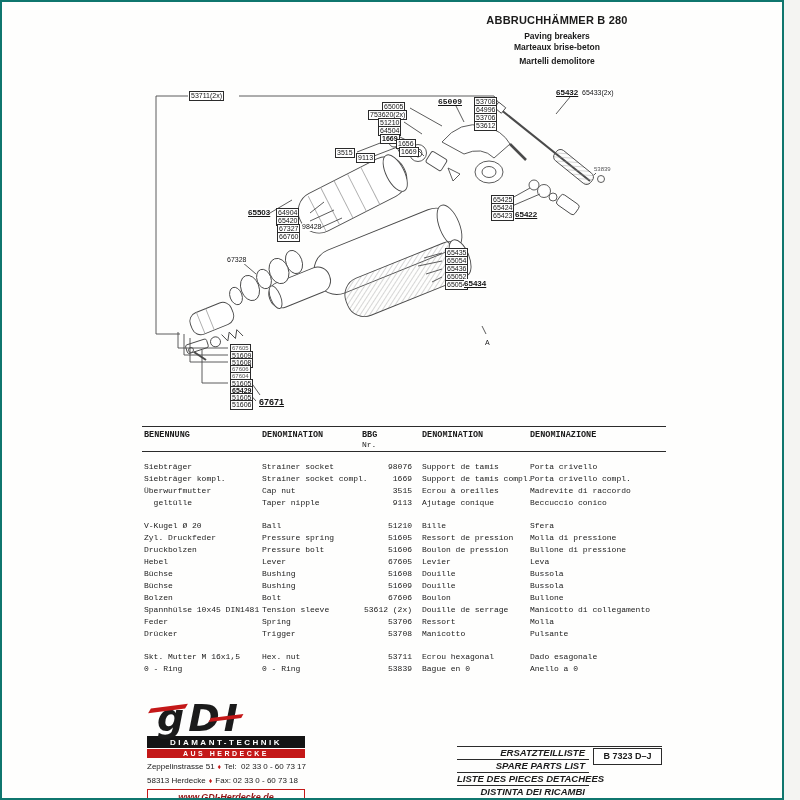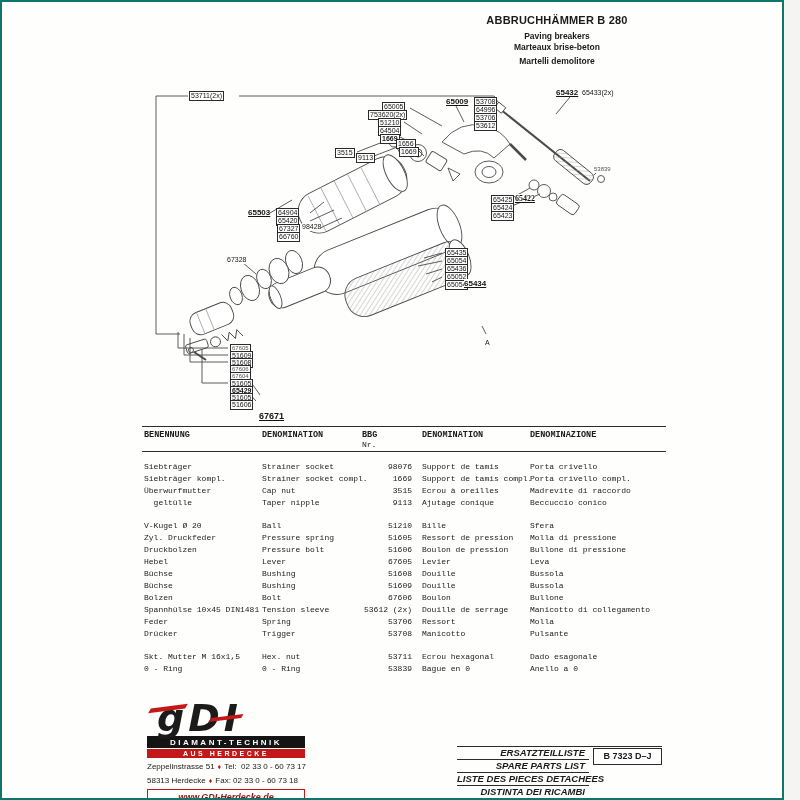--- a/index.html
+++ b/index.html
@@ -182,36 +182,36 @@
         <polyline points="344,252 340,244"></polyline>
       </g>
     </svg>
     <div id="diagram-labels">
         <span class="dlabel boxed" style="left: 47px; top: 9px;">53711(2x)</span>
         <span class="dlabel boxed" style="left: 240px; top: 20px;">65005</span>
         <span class="dlabel boxed" style="left: 226px; top: 28px;">753620(2x)</span>
         <span class="dlabel boxed" style="left: 236px; top: 36px;">51210</span>
         <span class="dlabel boxed" style="left: 236px; top: 44px;">64504</span>
         <span class="dlabel boxed-bold" style="left: 238px; top: 52px;">1669</span>
-        <span class="dlabel ref" style="left: 304px; top: 15px;">65009</span>
+        <span class="dlabel ref" style="left: 296px; top: 15px; font-family: Liberation Mono, monospace;">65009</span>
         <span class="dlabel boxed" style="left: 332px; top: 15px;">53708</span>
         <span class="dlabel boxed" style="left: 332px; top: 23px;">64996</span>
         <span class="dlabel boxed" style="left: 332px; top: 31px;">53706</span>
         <span class="dlabel boxed" style="left: 332px; top: 39px;">53612</span>
         <span class="dlabel ref" style="left: 414px; top: 6px;">65432</span>
         <span class="dlabel plain" style="left: 440px; top: 7px;">65433(2x)</span>
         <span class="dlabel boxed" style="left: 193px; top: 66px;">3515</span>
         <span class="dlabel boxed" style="left: 214px; top: 71px;">9113</span>
         <span class="dlabel boxed" style="left: 254px; top: 57px;">1656</span>
         <span class="dlabel boxed" style="left: 257px; top: 65px;">1669</span>
         <span class="dlabel tiny" style="left: 452px; top: 84px;">53839</span>
         <span class="dlabel boxed" style="left: 349px; top: 113px;">65425</span>
         <span class="dlabel boxed" style="left: 349px; top: 121px;">65424</span>
         <span class="dlabel boxed" style="left: 349px; top: 129px;">65423</span>
-        <span class="dlabel ref" style="left: 373px; top: 112px; font-family: Liberation Serif, serif;">65422</span>
+        <span class="dlabel ref" style="left: 373px; top: 128px;">65422</span>
         <span class="dlabel ref" style="left: 106px; top: 126px;">65503</span>
         <span class="dlabel boxed" style="left: 134px; top: 126px;">64904</span>
         <span class="dlabel boxed" style="left: 134px; top: 134px;">65420</span>
         <span class="dlabel boxed" style="left: 135px; top: 142px;">67327</span>
         <span class="dlabel boxed" style="left: 135px; top: 150px;">66760</span>
         <span class="dlabel plain" style="left: 160px; top: 141px;">98428</span>
         <span class="dlabel plain" style="left: 85px; top: 174px;">67328</span>
         <span class="dlabel boxed" style="left: 303px; top: 166px;">65435</span>
         <span class="dlabel boxed" style="left: 303px; top: 174px;">65054</span>
         <span class="dlabel boxed" style="left: 303px; top: 182px;">65436</span>
@@ -220,21 +220,21 @@
         <span class="dlabel ref" style="left: 322px; top: 197px;">65434</span>
         <span class="dlabel boxed-sm" style="left: 88px; top: 262px;">67605</span>
         <span class="dlabel boxed" style="left: 88px; top: 269px;">51609</span>
         <span class="dlabel boxed" style="left: 88px; top: 276px;">51608</span>
         <span class="dlabel boxed-sm" style="left: 88px; top: 283px;">67606</span>
         <span class="dlabel boxed-sm" style="left: 88px; top: 290px;">67604</span>
         <span class="dlabel boxed" style="left: 88px; top: 297px;">51605</span>
         <span class="dlabel boxed-bold" style="left: 88px; top: 304px;">65429</span>
         <span class="dlabel boxed" style="left: 88px; top: 311px;">51605</span>
         <span class="dlabel boxed" style="left: 88px; top: 318px;">51606</span>
-        <span class="dlabel ref-lg" style="left: 117px; top: 315px; margin-top: 14px;">67671</span>
+        <span class="dlabel ref-lg" style="left: 117px; top: 315px;">67671</span>
         <span class="dlabel plain" style="left: 343px; top: 257px;">A</span>
       </div>
   </div>
 
   <div class="ptable">
     <div class="thead">
       <span class="c c0">BENENNUNG</span>
       <span class="c c1">DENOMINATION</span>
       <span class="c c2"><span>BBG</span><span class="bbg-sub">Nr.</span></span>
       <span class="c c3">DENOMINATION</span>

